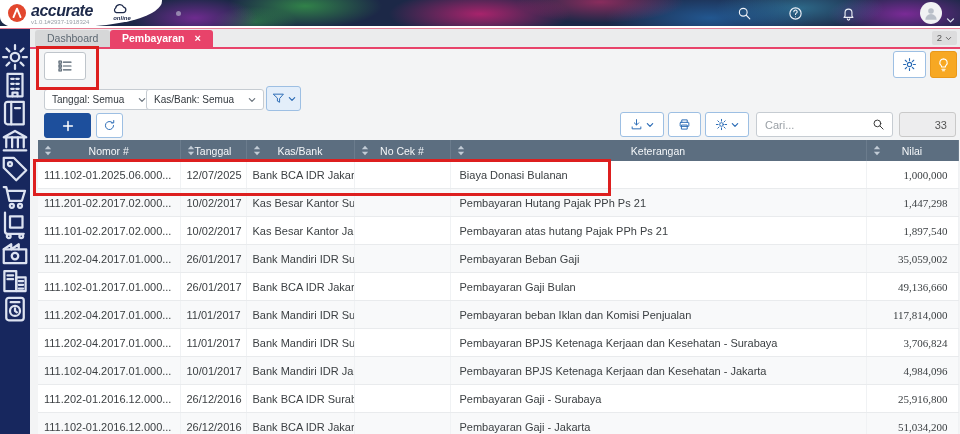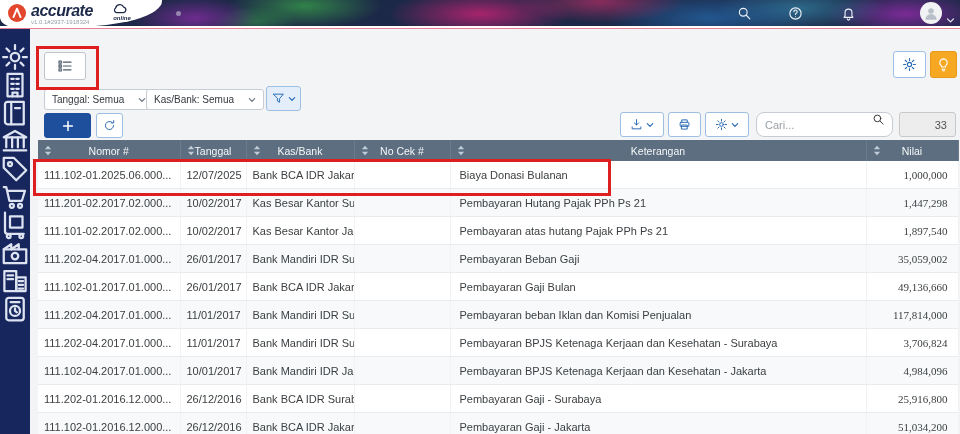--- a/index.html
+++ b/index.html
@@ -63,21 +63,21 @@
 
   .chip{position:absolute;top:89px;height:21px;background:#fff;border:1px solid #c6ccd2;border-radius:3px;display:flex;align-items:center;gap:14px;padding:0 7px;font-size:10px;color:#33393f;box-sizing:border-box;}
   .chip .chev{color:#6a737c;}
   .funnel-btn{left:266px;top:86px;width:35px;height:25px;background:#e3eefa;}
 
   .add-btn{left:44px;top:113px;width:47px;height:25px;background:#1d4f9c;border:1px solid #1d4f9c;color:#fff;}
   .refresh-btn{left:96px;top:113px;width:27px;height:25px;}
   .dl-btn{left:620px;top:112px;width:44px;height:25px;}
   .print-btn{left:668px;top:112px;width:33px;height:25px;}
   .gearsm-btn{left:705px;top:112px;width:44px;height:25px;}
-  .search-box{position:absolute;left:756px;top:112px;width:137px;height:25px;background:#fff;border:1px solid #c6ccd2;border-radius:8px;box-sizing:border-box;display:flex;}
+  .search-box{position:absolute;left:756px;top:112px;width:137px;height:25px;background:#fff;border:1px solid #c6ccd2;border-radius:3px;box-sizing:border-box;display:flex;align-items:center;}
   .search-input{flex:1;border:none;outline:none;background:transparent;font-size:11px;color:#444;padding:0 4px 0 8px;font-family:inherit;min-width:0;}
   .search-input::placeholder{color:#9aa0a6;}
   .search-mag{width:13px;height:13px;color:#333;margin-right:7px;flex:none;}
   .count-box{position:absolute;left:899px;top:112px;width:57px;height:25px;background:#ededee;border:1px solid #c9c9c9;border-radius:3px;box-sizing:border-box;font-size:11px;color:#555;display:flex;align-items:center;justify-content:flex-end;padding-right:8px;}
 
   
   .table-wrap{position:absolute;left:38px;top:140px;width:920px;}
   table.grid{border-collapse:collapse;table-layout:fixed;width:920px;background:#fff;}
   table.grid th{position:relative;height:21px;background:#5c6e80;color:#f4f7f9;font-weight:normal;font-size:10.5px;text-align:center;border-right:1px solid #6b7c8d;padding:0;}
   table.grid th .sort{position:absolute;left:5px;top:5px;width:10px;height:11px;color:#c2ccd6;}
@@ -133,20 +133,34 @@
     <span class="brand">accurate</span>
     <span class="cloud ic">
         <svg viewBox="0 0 24 24" fill="none" stroke="currentColor" stroke-width="1.8" stroke-linecap="round" stroke-linejoin="round">
           <path d="M7 16.5h9.5a4 4 0 0 0 .6-7.9A6 6 0 0 0 5.8 10 3.6 3.6 0 0 0 7 16.5z"></path>
         </svg>
       </span>
     <span class="brand-sub">online</span>
     <span class="version">v1.0.1#2937-1918324</span>
   </div>
 
+  <div class="tabstrip">
+    <div>
+        <div class="tab" style="left: 5px;"><span>Dashboard</span></div>
+        <div class="tab active" style="left: 80px;"><span>Pembayaran</span><span class="tab-close">×</span></div>
+      </div>
+    <div class="tab-counter">
+      <span>2</span>
+      <span class="chev">
+          <svg viewBox="0 0 12 9" fill="none" stroke="currentColor" stroke-width="1.8" stroke-linecap="round" stroke-linejoin="round">
+            <path d="M2 2.5 6 6.5 10 2.5"></path>
+          </svg>
+        </span>
+    </div>
+  </div>
 
   <div class="sidebar">
     <div class="sidebar-nav">
         <div class="side-item">
           <span class="ic">
             <svg viewBox="0 0 24 24" fill="none" stroke="currentColor" stroke-width="1.8" stroke-linecap="round" stroke-linejoin="round">
               <circle cx="12" cy="12" r="3.4"></circle>
               <path d="M12 2.5v3.2M12 18.3v3.2M2.5 12h3.2M18.3 12h3.2M5.2 5.2l2.3 2.3M16.5 16.5l2.3 2.3M18.8 5.2l-2.3 2.3M7.5 16.5l-2.3 2.3"></path>
             </svg>
           </span>

